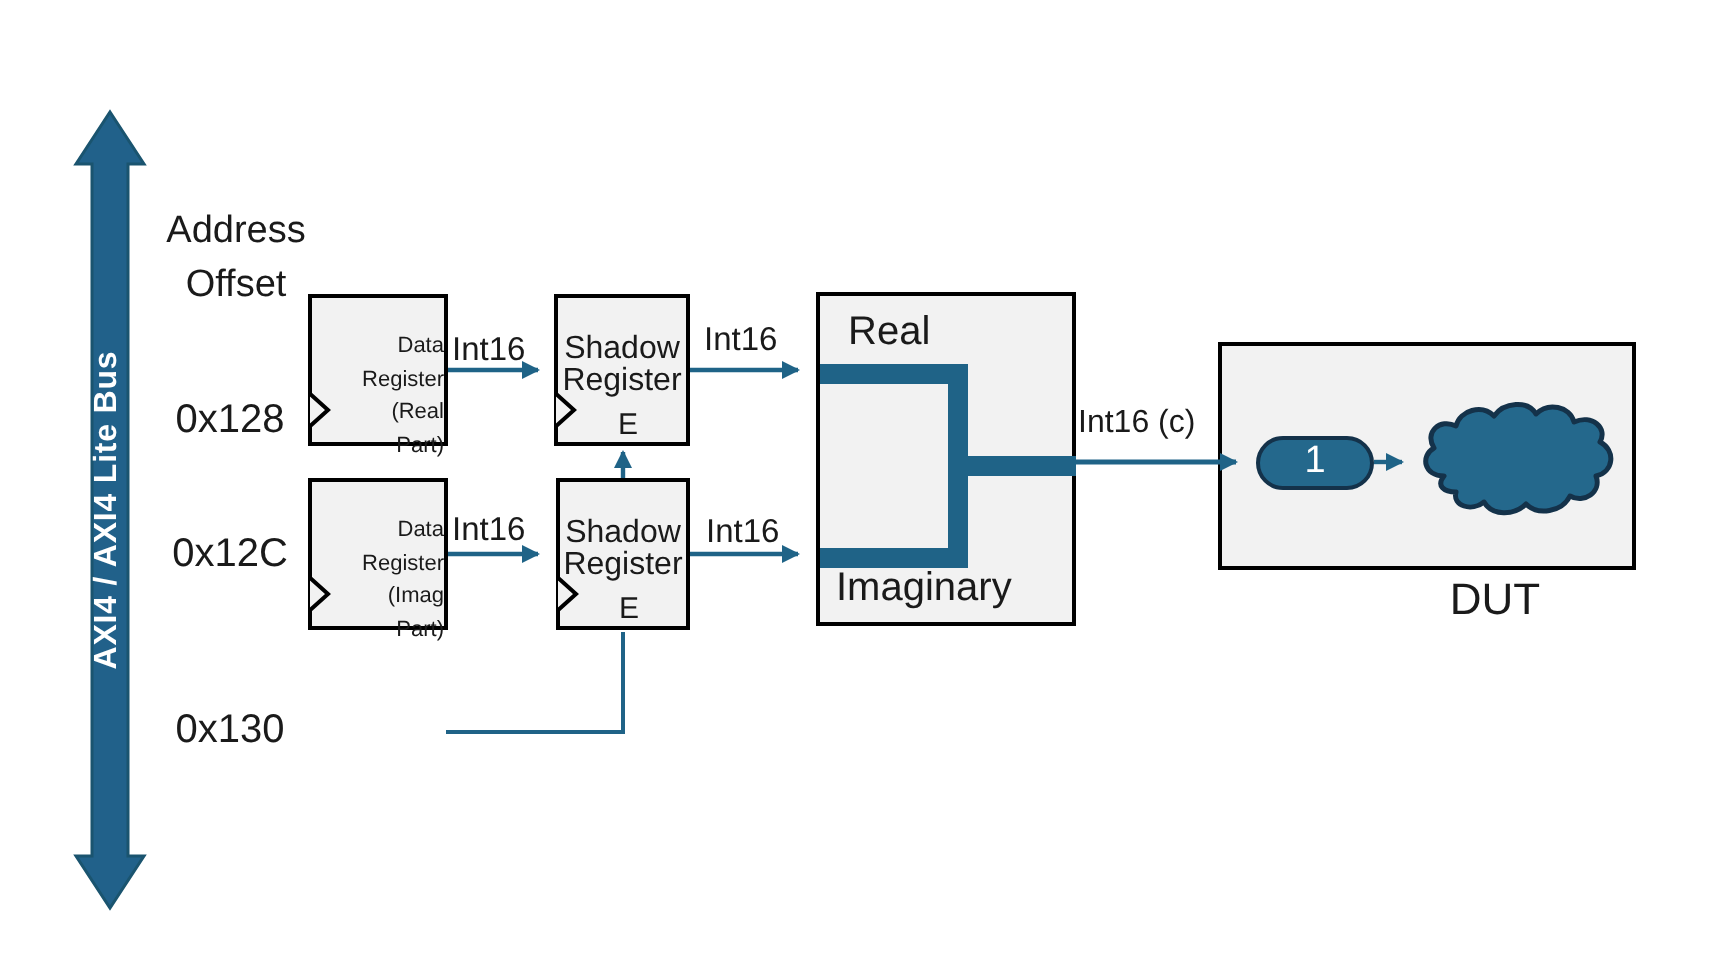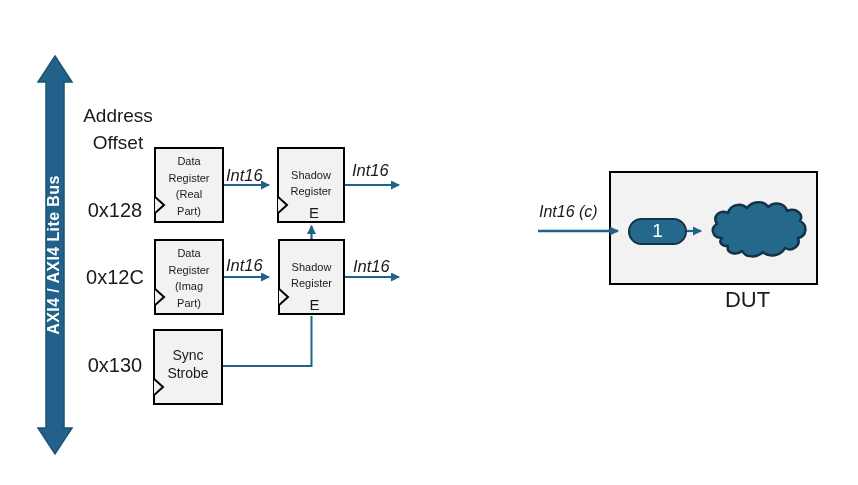--- a/index.html
+++ b/index.html
@@ -25,39 +25,39 @@
 
   
   .block{
     position:absolute;box-sizing:border-box;background:#f2f2f2;border:2px solid #000000;
   }
   .blk-text{width:100%;text-align:center;font-size:11px;line-height:16.5px;}
   .dr1{left:154px;top:147px;width:70px;height:76px;}
   .dr2{left:154px;top:239px;width:70px;height:76px;}
   .sync{left:153px;top:329px;width:70px;height:76px;}
   .sync .blk-text{font-size:14px;line-height:18px;padding-top:15px;}
-  .dr1 .blk-text,.dr2 .blk-text{padding-top:4px;}
+  .dr1 .blk-text,.dr2 .blk-text{padding-top:16px;text-align:right;}
   .sr1{left:277px;top:147px;width:68px;height:76px;}
   .sr2{left:278px;top:239px;width:67px;height:76px;}
-  .sr1 .blk-text,.sr2 .blk-text{padding-top:18px;font-size:11px;line-height:16px;}
+  .sr1 .blk-text,.sr2 .blk-text{padding-top:18px;font-size:16px;line-height:16px;}
   .enable{position:absolute;left:6px;right:0;bottom:0px;text-align:center;font-size:15px;}
   .clk{position:absolute;left:-2px;bottom:6px;}
 
   
   .combiner{left:408px;top:146px;width:130px;height:167px;}
   .comb-real{position:absolute;left:14px;top:7px;font-size:20px;}
   .comb-imag{position:absolute;left:8px;bottom:5px;font-size:20px;}
   .bar{position:absolute;background:#1f6387;}
   .bar-top{left:0;top:34px;width:74px;height:10px;}
   .bar-vert{left:64px;top:34px;width:10px;height:102px;}
   .bar-bottom{left:0;top:126px;width:74px;height:10px;}
   .bar-out{left:69px;top:80px;width:59px;height:10px;}
 
   
-  .wlabel{font-size:16.5px;font-style:italic;}
+  .wlabel{font-size:16.5px;}
   .wl1{left:226px;top:166px;}
   .wl2{left:352px;top:161px;}
   .wl3{left:226px;top:256px;}
   .wl4{left:353px;top:257px;}
   .wl5{left:539px;top:203px;font-size:16px;}
 
   
   .dut-box{left:609px;top:171px;width:209px;height:114px;}
   .pill{
     position:absolute;left:17px;top:45px;width:59px;height:27px;box-sizing:border-box;
@@ -98,46 +98,47 @@
   <div class="block dr2">
     <div class="blk-text preline">Data
 Register
 (Imag
 Part)</div>
     <svg class="clk" width="13" height="20" viewBox="0 0 13 20">
       <polygon points="0,1 10,10 0,19" fill="#f2f2f2" stroke="#000" stroke-width="2"></polygon>
     </svg>
   </div>
 
-  <div class="block sync">
-    <div class="blk-text preline">Sync
-Strobe</div>
-    <svg class="clk" width="13" height="20" viewBox="0 0 13 20">
-      <polygon points="0,1 10,10 0,19" fill="#f2f2f2" stroke="#000" stroke-width="2"></polygon>
-    </svg>
-  </div>
 
   <div class="block sr1">
     <div class="blk-text preline">Shadow
 Register</div>
     <div class="enable">E</div>
     <svg class="clk" width="13" height="20" viewBox="0 0 13 20">
       <polygon points="0,1 10,10 0,19" fill="#f2f2f2" stroke="#000" stroke-width="2"></polygon>
     </svg>
   </div>
 
   <div class="block sr2">
     <div class="blk-text preline">Shadow
 Register</div>
     <div class="enable">E</div>
     <svg class="clk" width="13" height="20" viewBox="0 0 13 20">
       <polygon points="0,1 10,10 0,19" fill="#f2f2f2" stroke="#000" stroke-width="2"></polygon>
     </svg>
   </div>
 
+  <div class="block combiner">
+    <div class="comb-real">Real</div>
+    <div class="comb-imag">Imaginary</div>
+    <div class="bar bar-top"></div>
+    <div class="bar bar-vert"></div>
+    <div class="bar bar-bottom"></div>
+    <div class="bar bar-out"></div>
+  </div>
 
   <div class="abs wlabel wl1">Int16</div>
   <div class="abs wlabel wl2">Int16</div>
   <div class="abs wlabel wl3">Int16</div>
   <div class="abs wlabel wl4">Int16</div>
   <div class="abs wlabel wl5">Int16 (c)</div>
 
   <div class="block dut-box">
     <div class="pill">1</div>
     <svg class="cloud" width="100" height="58" viewBox="0 0 100 58">

